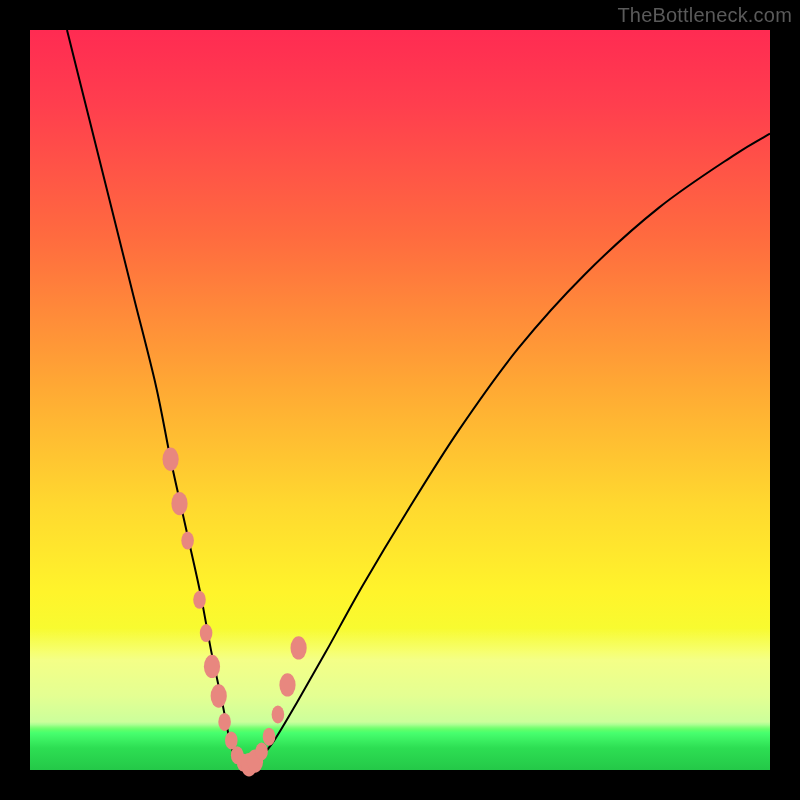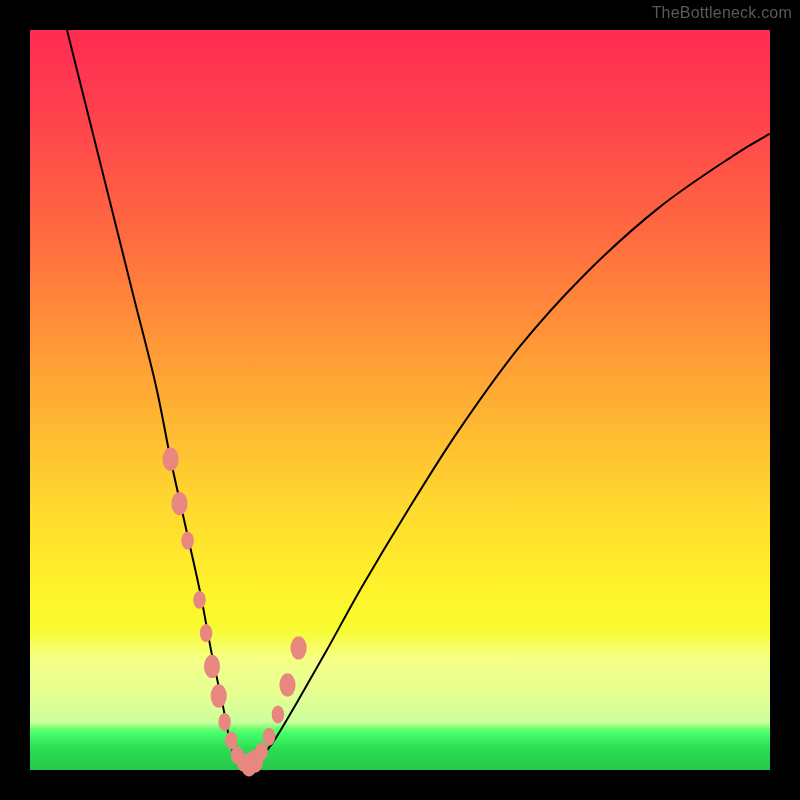--- a/index.html
+++ b/index.html
@@ -52,21 +52,21 @@
         #d2ff4a 90%,
         #8dff64 96%,
         #47ff6e 100%
       );
   }
   .watermark {
     position: absolute;
     top: 4px;
     right: 8px;
     color: #5a5a5a;
-    font-size: 16px;
+    font-size: 20px;
     font-weight: 500;
     letter-spacing: 0.2px;
     user-select: none;
   }
   svg.curve {
     position: absolute;
     left: 30px;
     top: 30px;
     width: 740px;
     height: 740px;

